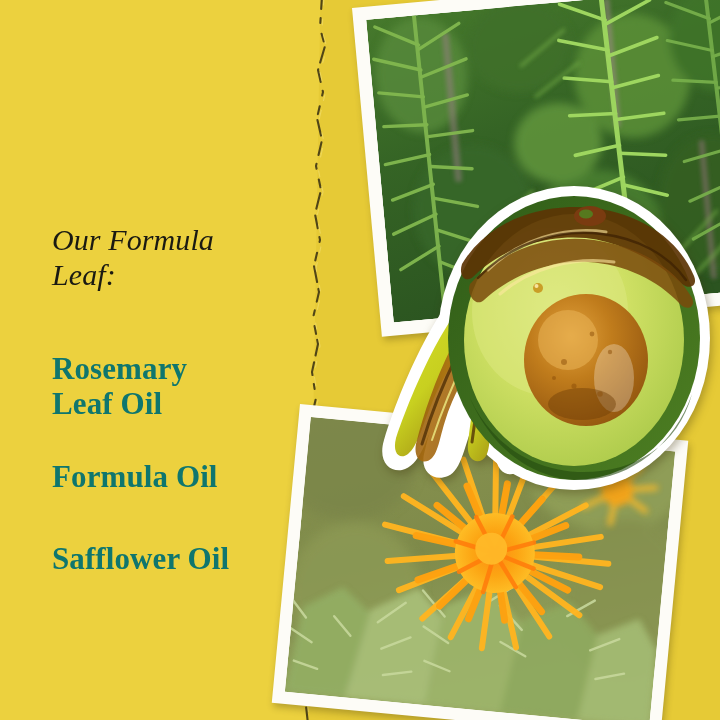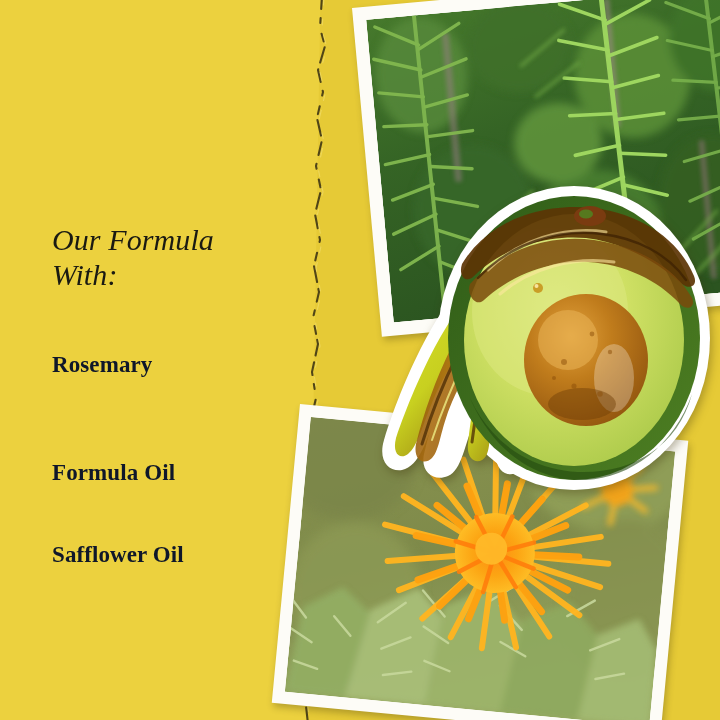--- a/index.html
+++ b/index.html
@@ -19,21 +19,21 @@
   .seam{position:absolute;left:0;top:0;width:720px;height:720px;pointer-events:none;}
 
   
   .headline{
     position:absolute;left:52px;top:222px;width:240px;
     font-style:italic;font-weight:normal;font-size:30px;line-height:1.17;
     color:#1A1A12;letter-spacing:.1px;
   }
   .ingredients{position:absolute;left:52px;top:352px;width:250px;}
   .ing{
-    font-weight:bold;font-size:23px;line-height:1.12;color:#0f172a;
+    font-weight:bold;font-size:31px;line-height:1.12;color:#0f766e;
     letter-spacing:.1px;
   }
   .ing.i0{position:absolute;top:0;left:0;width:240px;}
   .ing.i1{position:absolute;top:108px;left:0;width:250px;}
   .ing.i2{position:absolute;top:190px;left:0;width:260px;font-family:Liberation Serif, serif;}
 
   
   .photo{position:absolute;background:#FDFCF7;box-shadow:2px 4px 7px rgba(60,50,10,.30);}
   .photo .inner{position:absolute;overflow:hidden;}
 
@@ -428,26 +428,27 @@
         <ellipse cx="208" cy="42" rx="7" ry="4.5" fill="#4E8A22" opacity=".8"></ellipse>
 
         <path d="M92,226 C118,286 166,310 208,308 C252,306 296,274 314,222
                  C300,274 256,300 206,300 C158,300 114,274 92,226 Z" fill="#23490F" opacity=".6"></path>
       </g>
     </svg>
   </div>
 
   <div class="headline">
     <div>Our Formula</div>
-    <div>With:</div>
+    <div>Leaf:</div>
   </div>
 
   <div class="ingredients">
     <div class="ing i0">
       <div>Rosemary</div>
+      <div>Leaf Oil</div>
     </div>
     <div class="ing i1">
       <div>Formula Oil</div>
     </div>
     <div class="ing i2">
       <div>Safflower Oil</div>
     </div>
   </div>
 
 </div>

